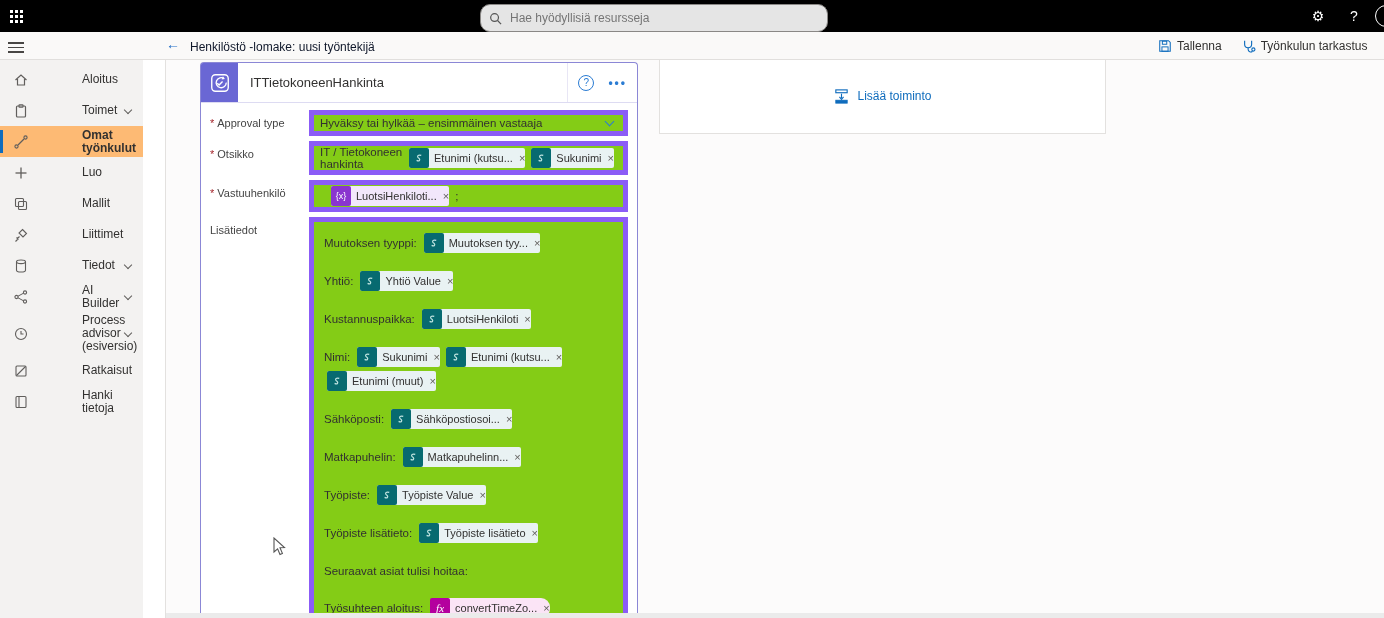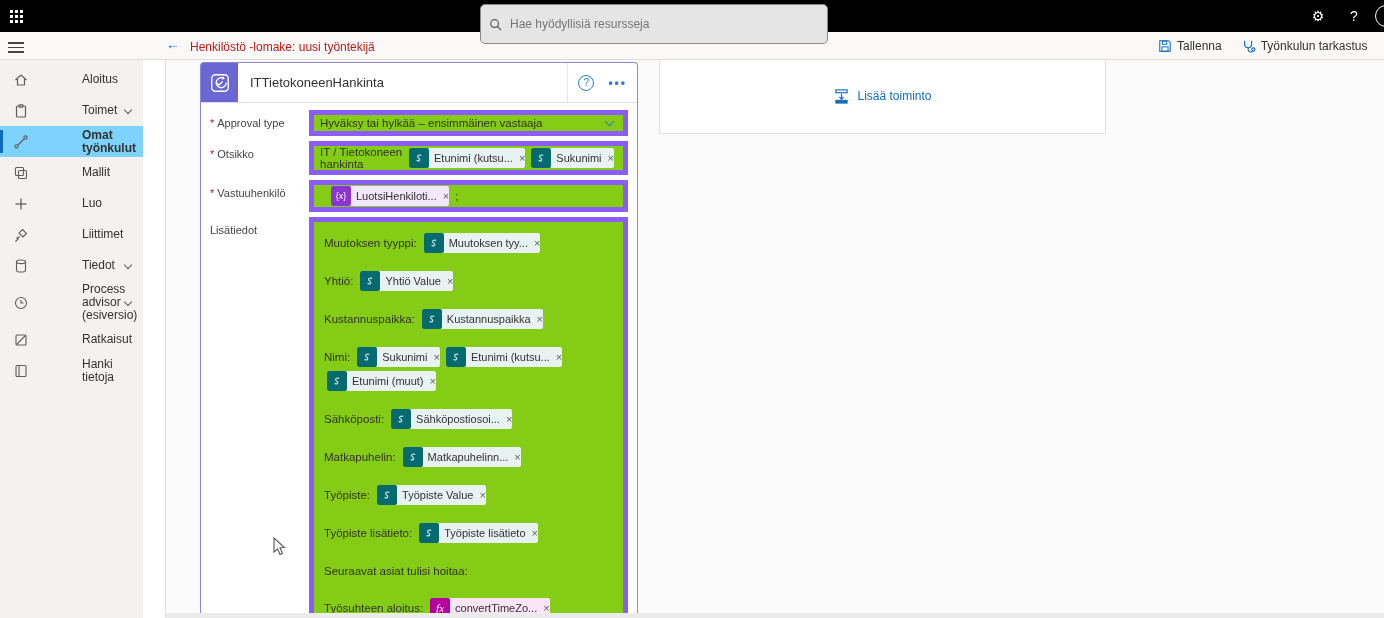--- a/index.html
+++ b/index.html
@@ -5,52 +5,52 @@
   * { box-sizing: border-box; margin: 0; padding: 0; }
   html,body { width:1384px; height:618px; overflow:hidden; background:#fff;
     font-family:"Liberation Sans", sans-serif; color:#323130; }
 
   
   .topbar { position:absolute; left:0; top:0; width:1384px; height:32px; background:#000;
     display:flex; align-items:center; z-index:30; }
   .waffle { width:32px; height:32px; display:flex; align-items:center; justify-content:center; cursor:pointer; }
   .waffle-grid { display:grid; grid-template-columns:repeat(3,3px); grid-template-rows:repeat(3,3px); gap:2px; }
   .waffle-grid i { background:#fff; width:3px; height:3px; display:block; }
-  .searchbox { position:absolute; left:480px; top:4px; width:348px; height:40px; background:#e5e5e5;
-    border:1px solid #8a8886; border-radius:5px; display:flex; align-items:center; padding:0 8px; }
+  .searchbox { position:absolute; left:480px; top:4px; width:348px; height:28px; background:#e5e5e5;
+    border:1px solid #8a8886; border-radius:10px; display:flex; align-items:center; padding:0 8px; }
   .searchbox input { border:none; background:transparent; outline:none; font-size:12px; color:#333;
     width:100%; font-family:"Liberation Sans",sans-serif; }
   .search-glyph { margin-right:8px; display:flex; }
   .top-right { position:absolute; right:0; top:0; height:32px; display:flex; align-items:center; }
   .top-ico { width:36px; height:32px; color:#fff; display:flex; align-items:center; justify-content:center;
     font-size:14px; cursor:pointer; }
   .avatar-arc { width:12px; height:32px; overflow:hidden; position:relative; }
   .avatar-arc span { position:absolute; left:3px; top:5px; width:22px; height:22px; border:1.5px solid #fff;
     border-radius:50%; display:block; }
 
   
   .cmdbar { position:absolute; left:0; top:32px; width:1384px; height:28px; background:#faf9f8;
     border-bottom:1px solid #e1dfdd; z-index:25; }
   .hamburger { position:absolute; left:8px; top:7px; width:16px; cursor:pointer; }
   .hamburger i { display:block; height:1.6px; background:#484644; margin:3px 0; }
   .back-btn { position:absolute; left:166px; top:4px; color:#1f6cc5; font-size:14px; cursor:pointer; }
-  .flow-title { position:absolute; left:190px; top:8px; font-size:12px; color:#b91c1c; }
+  .flow-title { position:absolute; left:190px; top:8px; font-size:12px; color:#0f172a; }
   .cmd-actions { position:absolute; left:1148px; top:0; height:28px; display:flex; align-items:center; white-space:nowrap; }
   .cmd-btn { display:flex; align-items:center; gap:5px; font-size:12px; color:#323130; padding:0 10px;
     height:28px; cursor:pointer; }
   .cmd-btn svg { flex:0 0 auto; }
 
   
   .sidebar { position:absolute; left:0; top:60px; width:143px; bottom:0; background:#f3f2f1; padding-top:4px; }
   .side-item { position:relative; display:flex; align-items:center; min-height:31px; padding:2px 10px 2px 13px;
     cursor:pointer; font-size:12px; color:#323130; }
   .side-item .s-ico { width:16px; height:16px; margin-right:13px; flex:0 0 auto; display:flex;
     align-items:center; justify-content:center; color:#605e5c; }
   .side-item .s-label { line-height:13px; width:76px;margin-left:40px; }
-  .side-item.selected { background:#7dd3fc; font-weight:bold;justify-content:space-between; }
+  .side-item.selected { background:#fdba74; font-weight:bold;justify-content:space-between; }
   .side-item.selected::before { content:""; position:absolute; left:0; top:4px; bottom:4px; width:3px; background:#0f6cbd; }
   .chevron { position:absolute; right:12px; width:6px; height:6px; border-right:1.3px solid #605e5c;
     border-bottom:1.3px solid #605e5c; transform:rotate(45deg); margin-top:-2px; }
   .side-gutter { position:absolute; left:143px; top:60px; width:22px; bottom:0; background:#fff; }
 
   
   .canvas { position:absolute; left:165px; top:60px; right:0; bottom:0; background:#fcfbfb;
     border-left:1px solid #e3e1df; overflow:hidden; }
   .hscroll { position:absolute; left:0; right:0; bottom:0; height:5px; background:#ebebeb; z-index:9; }
 
@@ -81,21 +81,21 @@
     transform:rotate(45deg); margin:-3px 4px 0 0; }
 
   .token { display:inline-flex; align-items:center; background:#e9f2f3; border-radius:2px; height:20px;
     margin:1px 3px; cursor:pointer; white-space:nowrap; }
   .tok-ico { width:20px; height:20px; border-radius:2px; background:#076a70; color:#fff; display:flex;
     align-items:center; justify-content:center; margin-right:5px; flex:0 0 auto; font-size:9px; }
   .token .tok-label { font-size:11px; color:#323130; margin-right:6px; }
   .tok-x { font-size:11px; color:#605e5c; cursor:pointer; line-height:1; }
   .token.variable { background:#f2e7fb; }
   .token.variable .tok-ico { background:#8a35cf; font-style:normal; }
-  .token.expression { background:#fbe4f6; }
+  .token.expression { background:#fbe4f6;border-radius:9px; }
   .token.expression .tok-ico { background:#b4009e; font-style:italic; font-family:"Liberation Serif",serif; font-size:11px; }
 
   .ld-box { flex-direction:column; align-items:stretch; padding:10px 10px; }
   .ld-line { display:flex; align-items:center; flex-wrap:wrap; margin-bottom:16px; min-height:21px;
     font-size:11.5px; row-gap:2px; }
   .ld-line .ld-text { margin-right:4px; }
   .suffix { font-size:11.5px; margin-left:3px; }
 
   .cursor { position:absolute; left:107px; top:477px; z-index:50; pointer-events:none; }
 </style>
@@ -195,59 +195,72 @@
           <circle cx="12.5" cy="3.5" r="1.6" fill="none" stroke="#605e5c" stroke-width="1.1"></circle>
           <line x1="5" y1="11" x2="11" y2="5" stroke="#605e5c" stroke-width="1.2"></line>
         </svg>
       </span>
     <span class="s-label">Omat työnkulut</span>
   </div>
 
   <div class="side-item">
     <span class="s-ico">
         <svg width="16" height="16" viewBox="0 0 16 16">
+          <line x1="8" y1="2.5" x2="8" y2="13.5" stroke="#605e5c" stroke-width="1.3"></line>
+          <line x1="2.5" y1="8" x2="13.5" y2="8" stroke="#605e5c" stroke-width="1.3"></line>
+        </svg>
+      </span>
+    <span class="s-label">Luo</span>
+  </div>
+
+  <div class="side-item">
+    <span class="s-ico">
+        <svg width="16" height="16" viewBox="0 0 16 16">
           <rect x="2.5" y="2.5" width="8" height="8" rx="1" fill="none" stroke="#605e5c" stroke-width="1.1"></rect>
           <rect x="5.5" y="5.5" width="8" height="8" rx="1" fill="none" stroke="#605e5c" stroke-width="1.1"></rect>
         </svg>
       </span>
     <span class="s-label">Mallit</span>
   </div>
 
   <div class="side-item">
     <span class="s-ico">
         <svg width="16" height="16" viewBox="0 0 16 16">
-          <line x1="8" y1="2.5" x2="8" y2="13.5" stroke="#605e5c" stroke-width="1.3"></line>
-          <line x1="2.5" y1="8" x2="13.5" y2="8" stroke="#605e5c" stroke-width="1.3"></line>
-        </svg>
-      </span>
-    <span class="s-label">Luo</span>
-  </div>
-
-  <div class="side-item">
-    <span class="s-ico">
-        <svg width="16" height="16" viewBox="0 0 16 16">
           <path d="M9.5 2.5 l4 4 -3.5 3.5 -4 -4 z" fill="none" stroke="#605e5c" stroke-width="1.1"></path>
           <path d="M6.5 9.5 l-2 2 M3.5 10.5 l2 2 M4.5 12.5 l-2 2" fill="none" stroke="#605e5c" stroke-width="1.1"></path>
         </svg>
       </span>
     <span class="s-label">Liittimet</span>
   </div>
 
   <div class="side-item">
     <span class="s-ico">
         <svg width="16" height="16" viewBox="0 0 16 16">
           <ellipse cx="8" cy="3.8" rx="4.5" ry="1.8" fill="none" stroke="#605e5c" stroke-width="1.1"></ellipse>
           <path d="M3.5 3.8 v8.4 c0 1 2 1.8 4.5 1.8 s4.5 -0.8 4.5 -1.8 v-8.4" fill="none" stroke="#605e5c" stroke-width="1.1"></path>
         </svg>
       </span>
     <span class="s-label">Tiedot</span>
     <span class="chevron"></span>
   </div>
 
 
+  <div class="side-item">
+    <span class="s-ico">
+        <svg width="16" height="16" viewBox="0 0 16 16">
+          <circle cx="3.5" cy="8" r="1.6" fill="none" stroke="#605e5c" stroke-width="1.1"></circle>
+          <circle cx="12" cy="3.5" r="1.6" fill="none" stroke="#605e5c" stroke-width="1.1"></circle>
+          <circle cx="12" cy="12.5" r="1.6" fill="none" stroke="#605e5c" stroke-width="1.1"></circle>
+          <line x1="5" y1="7.2" x2="10.5" y2="4.2" stroke="#605e5c" stroke-width="1"></line>
+          <line x1="5" y1="8.8" x2="10.5" y2="11.8" stroke="#605e5c" stroke-width="1"></line>
+        </svg>
+      </span>
+    <span class="s-label">AI Builder</span>
+    <span class="chevron"></span>
+  </div>
 
   <div class="side-item">
     <span class="s-ico">
         <svg width="16" height="16" viewBox="0 0 16 16">
           <circle cx="8" cy="8" r="5.5" fill="none" stroke="#605e5c" stroke-width="1.1"></circle>
           <path d="M8 5 v3 h2.5" fill="none" stroke="#605e5c" stroke-width="1.1"></path>
         </svg>
       </span>
     <span class="s-label">Process advisor (esiversio)</span>
     <span class="chevron"></span>
@@ -384,21 +397,21 @@
           </div>
 
           <div class="ld-line">
             <span class="ld-text">Kustannuspaikka:</span>
             <span class="token">
               <span class="tok-ico">
                   <svg width="12" height="12" viewBox="0 0 16 16">
                     <path d="M11 4.5 C7 3 4.5 6 7.5 8 C10.5 10 8.5 13 4.8 11.2" fill="none" stroke="#bfe3e0" stroke-width="1.6"></path>
                   </svg>
                 </span>
-              <span class="tok-label">Kustannuspaikka</span>
+              <span class="tok-label">LuotsiHenkiloti</span>
               <span class="tok-x">×</span>
             </span>
           </div>
 
           <div class="ld-line">
             <span class="ld-text">Nimi:</span>
             <span class="token">
               <span class="tok-ico">
                   <svg width="12" height="12" viewBox="0 0 16 16">
                     <path d="M11 4.5 C7 3 4.5 6 7.5 8 C10.5 10 8.5 13 4.8 11.2" fill="none" stroke="#bfe3e0" stroke-width="1.6"></path>

